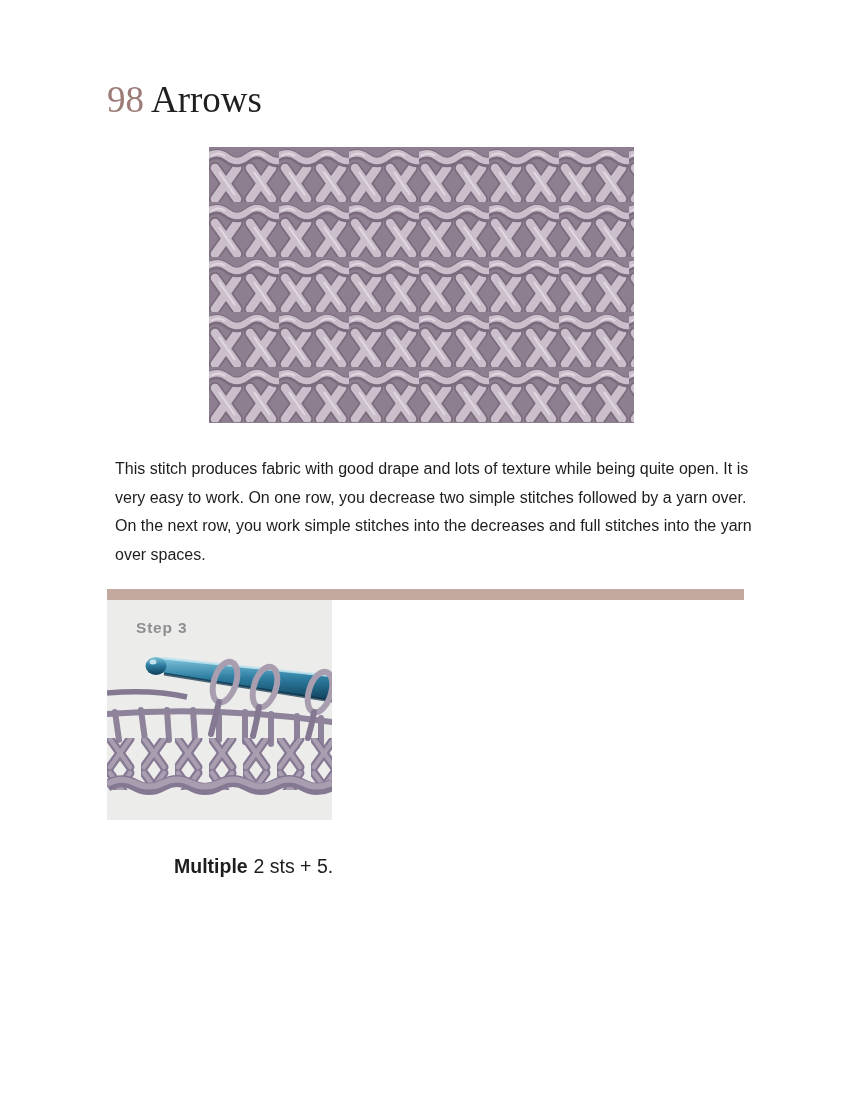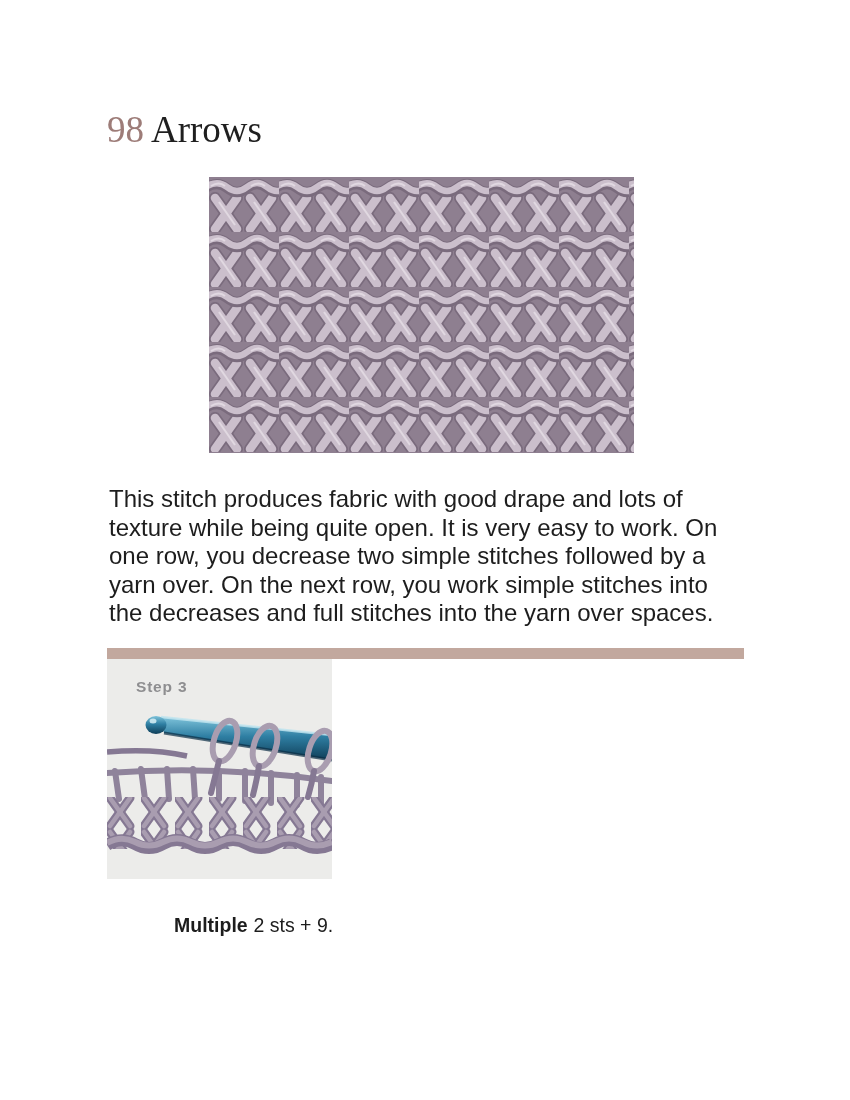--- a/index.html
+++ b/index.html
@@ -4,35 +4,35 @@
 <style>
   html,body { margin:0; padding:0; background:#ffffff; }
   .page {
     width:850px; height:1100px; position:relative; overflow:hidden;
     background:#ffffff;
     font-family:"Liberation Sans", sans-serif;
   }
   .content { position:absolute; left:107px; top:0; width:637px; }
 
   h1.title {
-    margin:0; padding-top:108px;
+    margin:0; padding-top:78px;
     font-family:"Liberation Serif", serif;
     font-weight:400; font-size:37px; line-height:44px;
     color:var(--title-color);
   }
   .num { color:var(--accent); margin-right:7px; }
 
   figure { margin:0; padding:4px;text-align:right; }
   .main-photo {
     width:425px; height:276px; margin:25px auto 0; position:relative;
   }
   .main-photo svg, .step-figure svg { position:absolute; inset:0; display:block; }
 
   .description {
-    margin:24px 2px 0; font-size:24px; line-height:28.5px;
+    margin:24px 8px 0; font-size:16px; line-height:28.5px;
     color:var(--text-color); width:100%;
   }
 
   .divider { margin-top:20px; height:11px; width:100%; background:var(--bar-color); }
 
   .step-figure { width:225px; height:220px; position:relative; }
   .step-label {
     position:absolute; left:29px; top:19px; z-index:2;
     font-weight:700; font-size:15.5px; letter-spacing:.8px;
     color:var(--step-label-color);
@@ -148,16 +148,16 @@
         <g class="syarn-d" stroke-width="6" fill="none" stroke-linecap="round">
           <path d="M112 102 Q108 118 104 134"></path>
           <path d="M152 107 Q150 120 146 136"></path>
           <path d="M207 112 Q205 124 201 138"></path>
         </g>
 
         <rect x="0" y="196" width="225" height="24" class="step-bg-r"></rect>
       </svg>
     </figure>
 
-    <p class="multiple"><b>Multiple</b><span>2 sts + 9.</span></p>
+    <p class="multiple"><b>Multiple</b><span>2 sts + 5.</span></p>
 
   </div>
 </div>
 
 </body></html>

